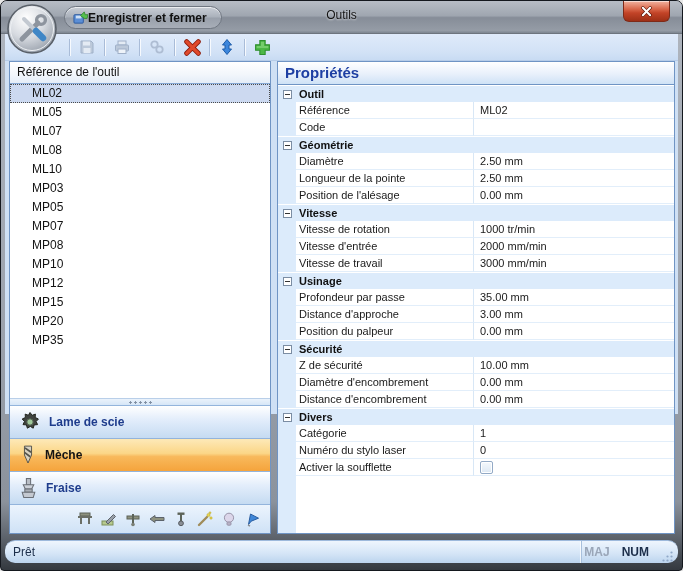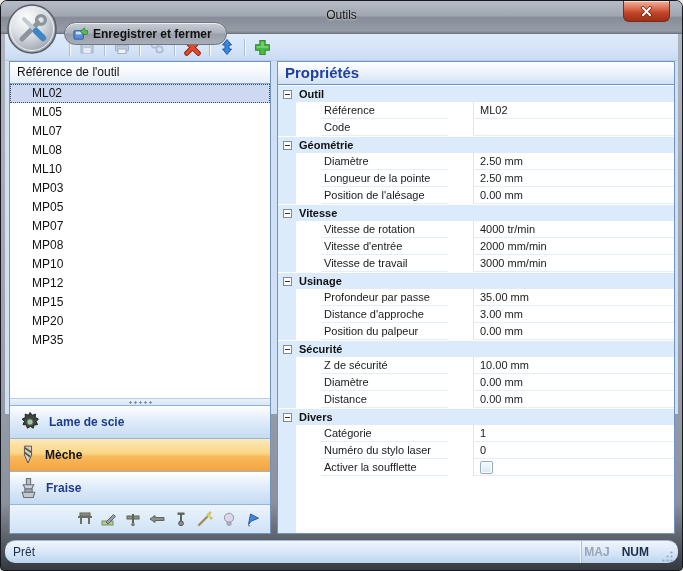--- a/index.html
+++ b/index.html
@@ -17,22 +17,22 @@
   .titlebar {
     position:relative; height:33px;
     background:linear-gradient(#b7bdc6, #9fa6b0 46%, #868d98 52%, #959ca6 92%, #7d8590);
     border-bottom:1px solid #6d747e;
   }
   .orb {
     position:absolute; left:5px; top:2px; width:52px; height:52px; z-index:9;
     border-radius:50%; cursor:pointer;
   }
   .qa-btn {
-    position:absolute; left:63px; top:21px; height:23px;
-    display:flex; align-items:center; gap:5px; padding:0 14px 0 8px;
+    position:absolute; left:63px; top:5px; height:23px;
+    display:flex; align-items:center; padding:0 14px 0 8px;
     border-radius:12px; border:1px solid #6f7681;
     background:linear-gradient(#c9ced6, #aab1bb 48%, #99a0ab 52%, #a8aeb8);
     box-shadow:inset 0 1px 0 rgba(255,255,255,.65);
     font-size:12px; font-weight:600; color:#111; cursor:pointer;
   }
   .win-title {
     position:absolute; left:0; right:0; top:7px; text-align:center;
     font-size:12px; color:#141414; text-shadow:0 1px 2px rgba(255,255,255,.6);
   }
   .close-btn {
@@ -112,21 +112,21 @@
     border:1px solid #6f94c4; border-bottom:none;
     line-height:22px;
   }
   .prop-grid {
     flex:1; border:1px solid #6f94c4; background:#fff;
     display:flex; flex-direction:column; font-size:11px; overflow:hidden;
   }
   .pg-gut { width:18px; flex:none; height:100%; background:#dcebfb; display:flex; align-items:center; justify-content:center; }
   .pg-group { display:flex; height:17px; align-items:center; background:#dcebfb; border-top:1px solid #fff; }
   .pg-gtitle { font-weight:bold; color:#101010; padding-left:3px; }
-  .pg-row { display:flex; height:17px; align-items:center; background:#fff;gap:25px; }
+  .pg-row { display:flex; height:17px; align-items:center; background:#fff; }
   .pg-label { flex:1; height:100%; line-height:16px; padding-left:3px; color:#1a1a1a;
     border-bottom:1px solid #e2eefa; }
   .pg-value { width:201px; flex:none; height:100%; line-height:16px; padding-left:6px; color:#1a1a1a;
     border-left:1px solid #d8e7f6; border-bottom:1px solid #e2eefa; cursor:text; display:flex; align-items:center; }
   .pg-rest { flex:1; display:flex; }
   .pg-rest .pg-gut { height:auto; }
 
   .collapse-box {
     width:9px; height:9px; background:#fff; border:1px solid #7b8da3; position:relative; cursor:pointer;
   }
@@ -395,21 +395,21 @@
 
         <div class="pg-group">
           <div class="pg-gut">
               <span class="collapse-box"></span>
             </div>
           <div class="pg-gtitle">Vitesse</div>
         </div>
         <div class="pg-row">
           <div class="pg-gut"></div>
           <div class="pg-label">Vitesse de rotation</div>
-          <div class="pg-value">4000 tr/min</div>
+          <div class="pg-value">1000 tr/min</div>
         </div>
         <div class="pg-row">
           <div class="pg-gut"></div>
           <div class="pg-label">Vitesse d'entrée</div>
           <div class="pg-value">2000 mm/min</div>
         </div>
         <div class="pg-row">
           <div class="pg-gut"></div>
           <div class="pg-label">Vitesse de travail</div>
           <div class="pg-value">3000 mm/min</div>

